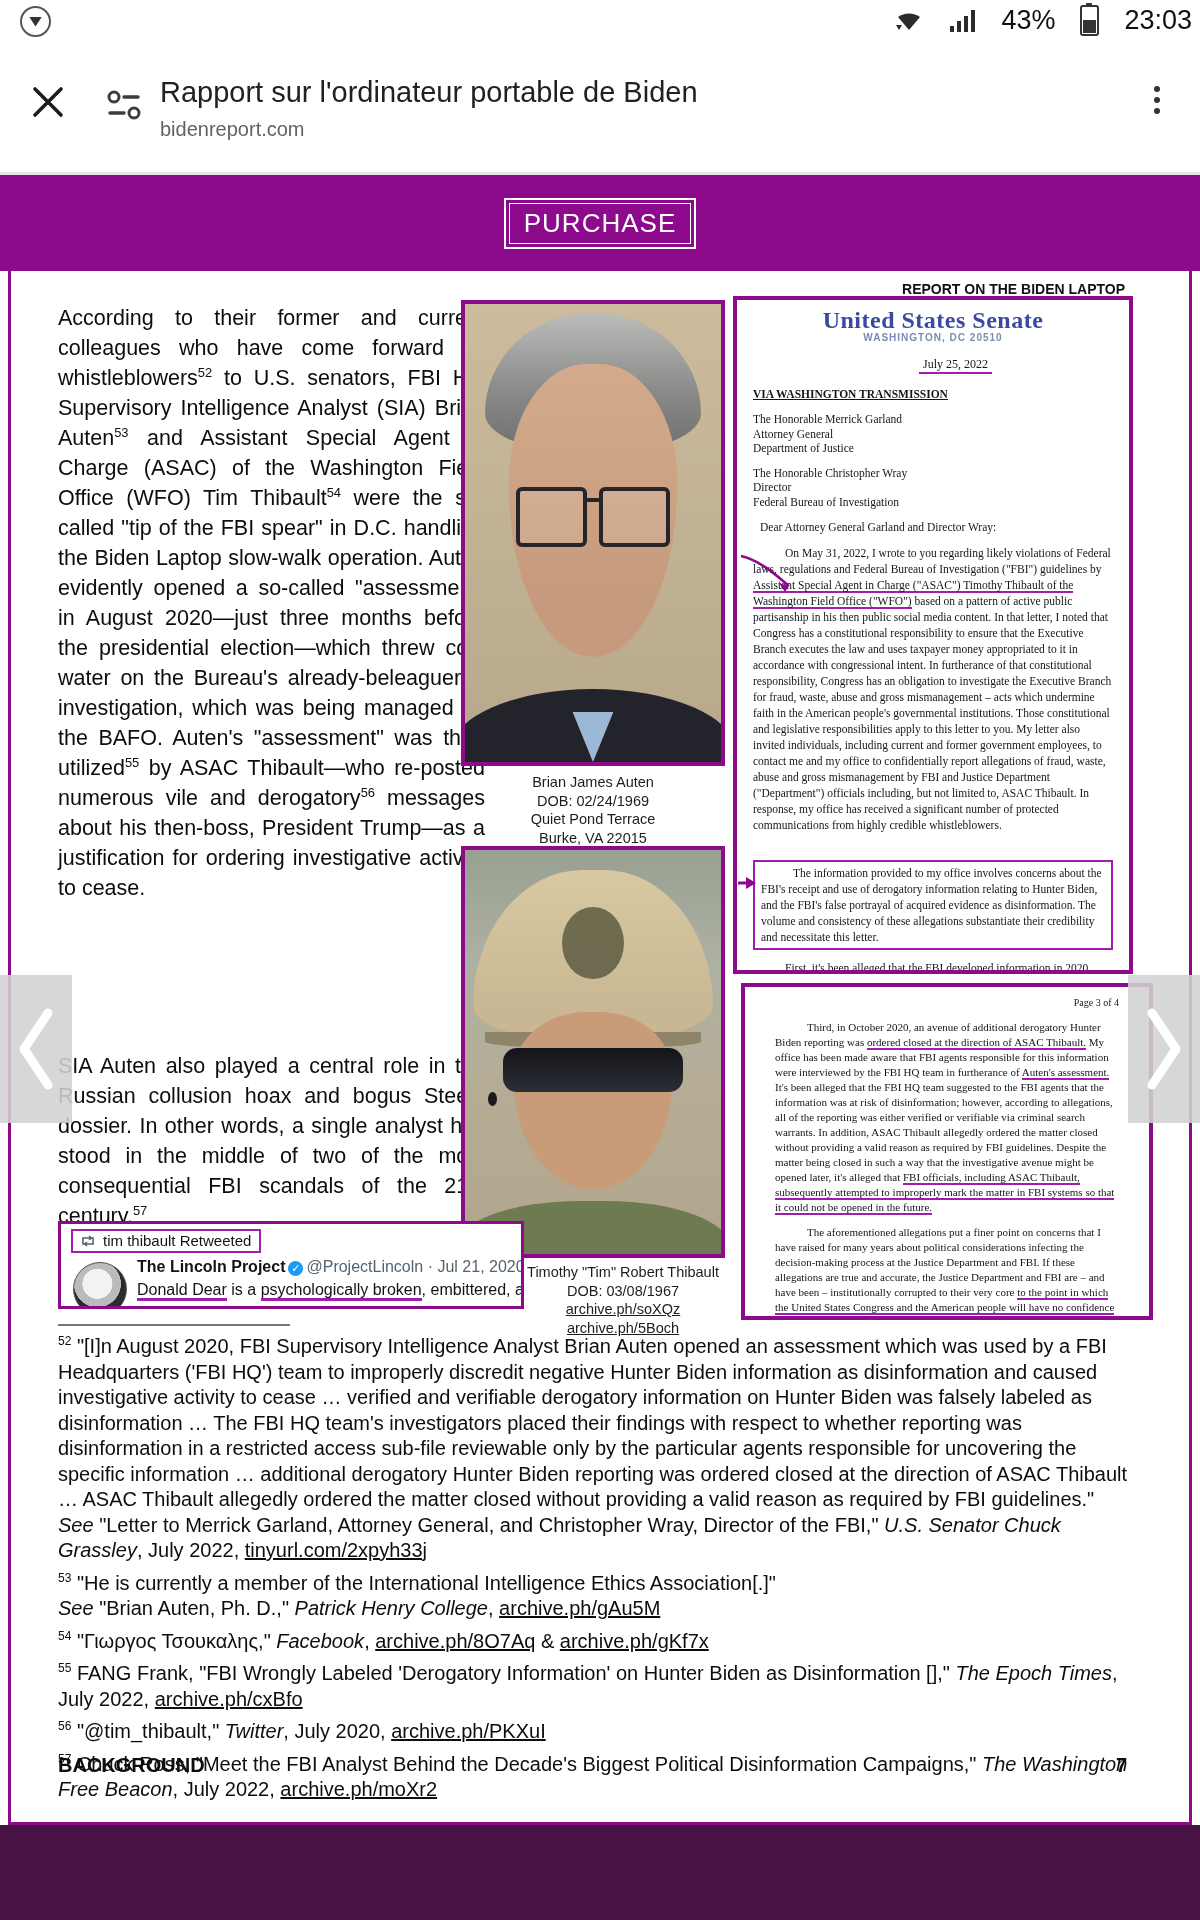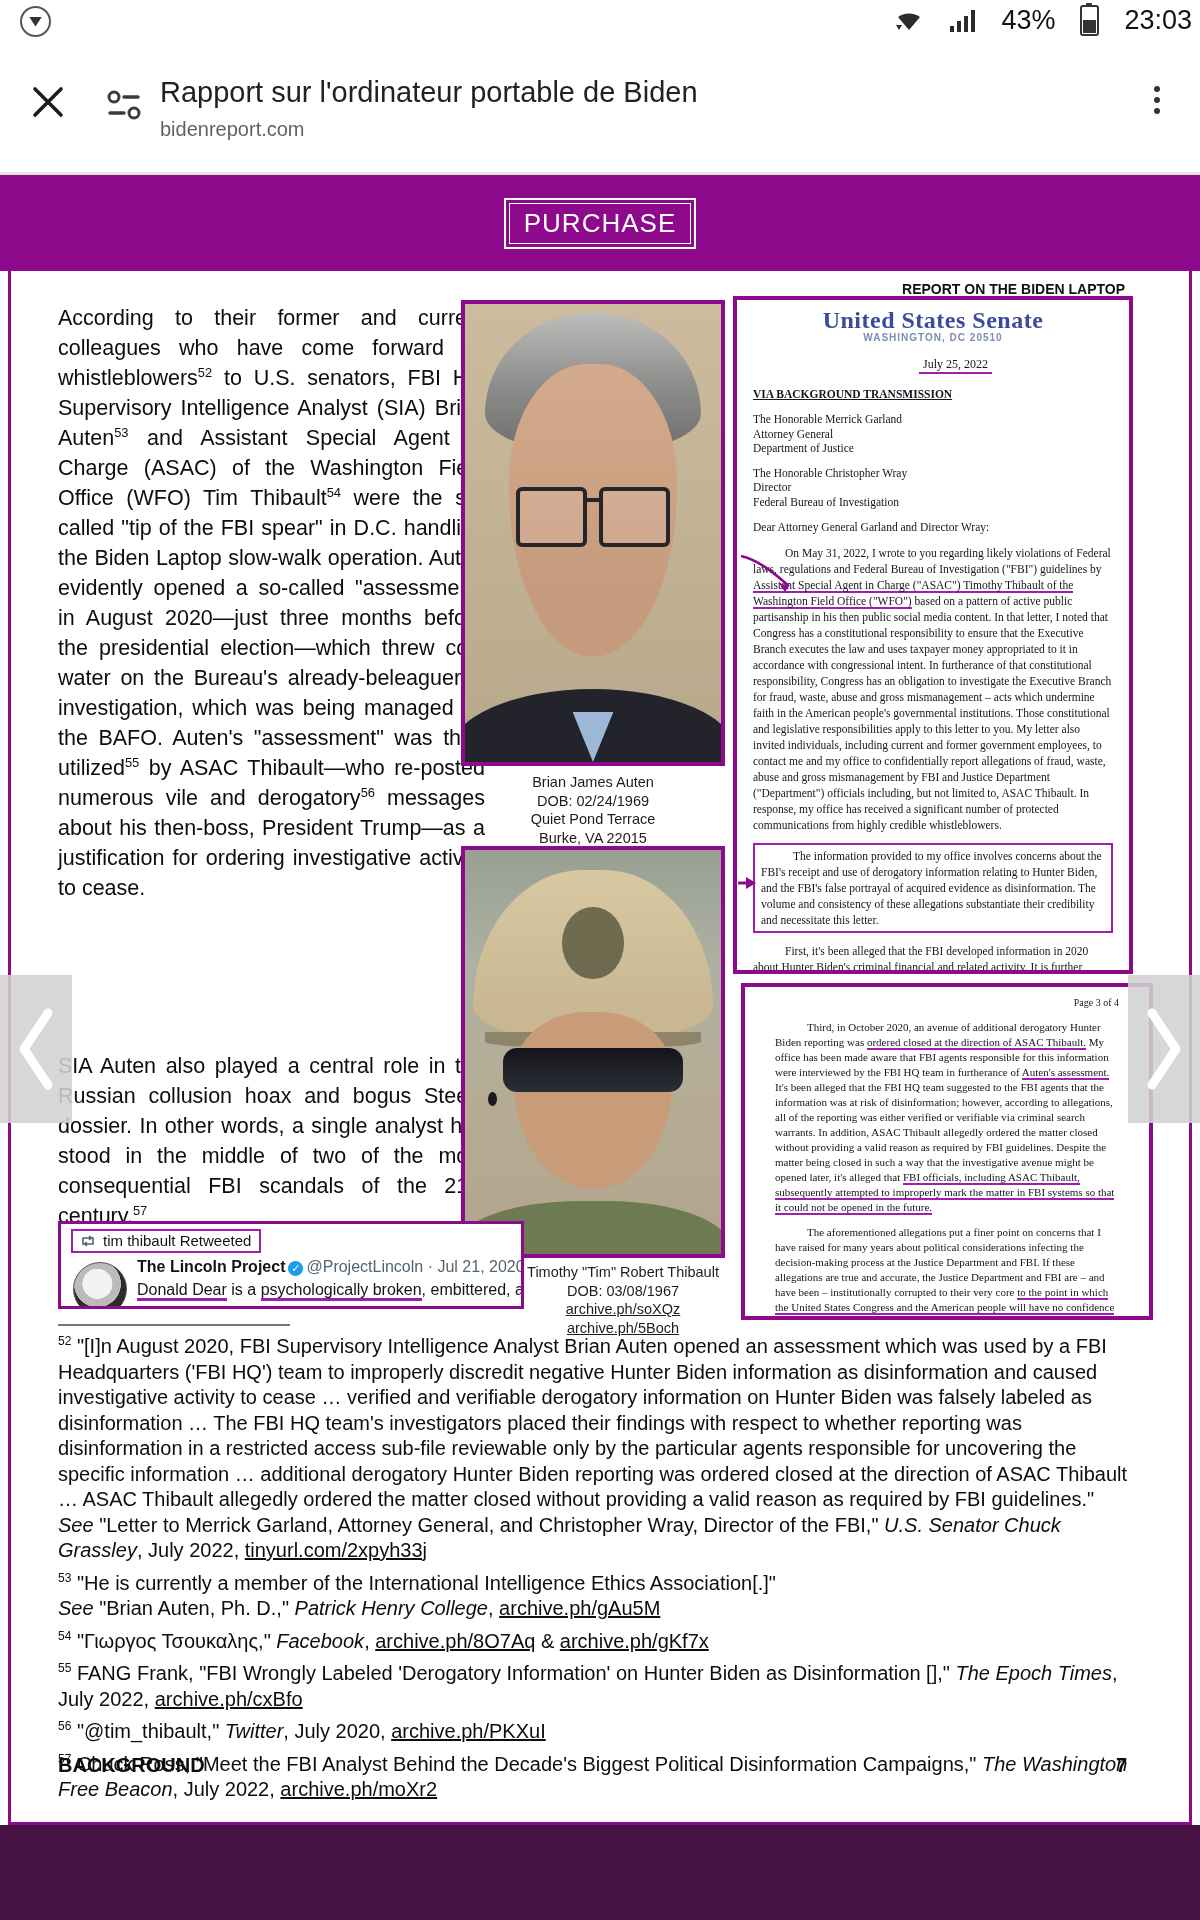--- a/index.html
+++ b/index.html
@@ -91,22 +91,22 @@
   #letter2{left:730px;top:712px;width:412px;height:337px;padding:8px 30px;font-size:11px;line-height:15px;}
   .lh-title{text-align:center;font-size:24px;font-weight:bold;color:#3b4a9e;
     font-family:"Liberation Serif",serif;letter-spacing:.5px;}
   .lh-sub{text-align:center;font-size:10px;font-weight:bold;color:#7a8bb5;letter-spacing:1px;
     font-family:"Liberation Sans",sans-serif;margin-top:2px;}
   .lh-date{text-align:center;font-size:12px;margin-top:10px;}
   .lh-date span{border-bottom:2.5px solid #a21caf;padding:0 4px 1px;margin-left:45px;}
   .via{font-weight:bold;text-decoration:underline;margin-top:14px;font-size:11.5px;}
   .addr{margin-top:10px;line-height:14.5px;}
   .letter p{margin:10px 0 0 0;text-indent:32px;text-align:left;}
-  .letter p.noindent{text-indent:0;}
-  .boxed{border:2px solid #a21caf;padding:3px 6px;margin-top:10px;}
+  .letter p.noindent{text-indent:0;margin-left:7px;}
+  .boxed{border:2px solid #a21caf;padding:3px 6px;margin-top:27px;}
   .pagelabel{text-align:right;font-size:10px;margin:0 0 2px 0;}
   .annot-arrow{position:absolute;pointer-events:none;}
 
   
   #tweet{position:absolute;left:47px;top:950px;width:466px;height:88px;border:3px solid #8d0a8d;
     box-sizing:border-box;overflow:hidden;background:#fff;}
   .tw-chip{position:absolute;left:10px;top:5px;border:2px solid #a21caf;padding:1px 8px 2px 6px;
     display:flex;align-items:center;gap:6px;font-size:15px;color:#0f1419;}
   .tw-avatar{position:absolute;left:12px;top:38px;width:52px;height:52px;border-radius:50%;
     background:radial-gradient(circle at 45% 40%,#f2f2f2 0 35%,#bbb 36% 55%,#2b2b2b 56% 100%);
@@ -224,21 +224,21 @@
     <div>Timothy "Tim" Robert Thibault</div>
     <div>DOB: 03/08/1967</div>
     <div class="cap-link">archive.ph/soXQz</div>
     <div class="cap-link">archive.ph/5Boch</div>
   </div>
 
   <div class="letter" id="letter1">
     <div class="lh-title">United States Senate</div>
     <div class="lh-sub">WASHINGTON, DC 20510</div>
     <div class="lh-date"><span>July 25, 2022</span></div>
-    <div class="via">VIA BACKGROUND TRANSMISSION</div>
+    <div class="via">VIA WASHINGTON TRANSMISSION</div>
     <div class="addr">
       <div>The Honorable Merrick Garland</div>
       <div>Attorney General</div>
       <div>Department of Justice</div>
     </div>
     <div class="addr">
       <div>The Honorable Christopher Wray</div>
       <div>Director</div>
       <div>Federal Bureau of Investigation</div>
     </div>

